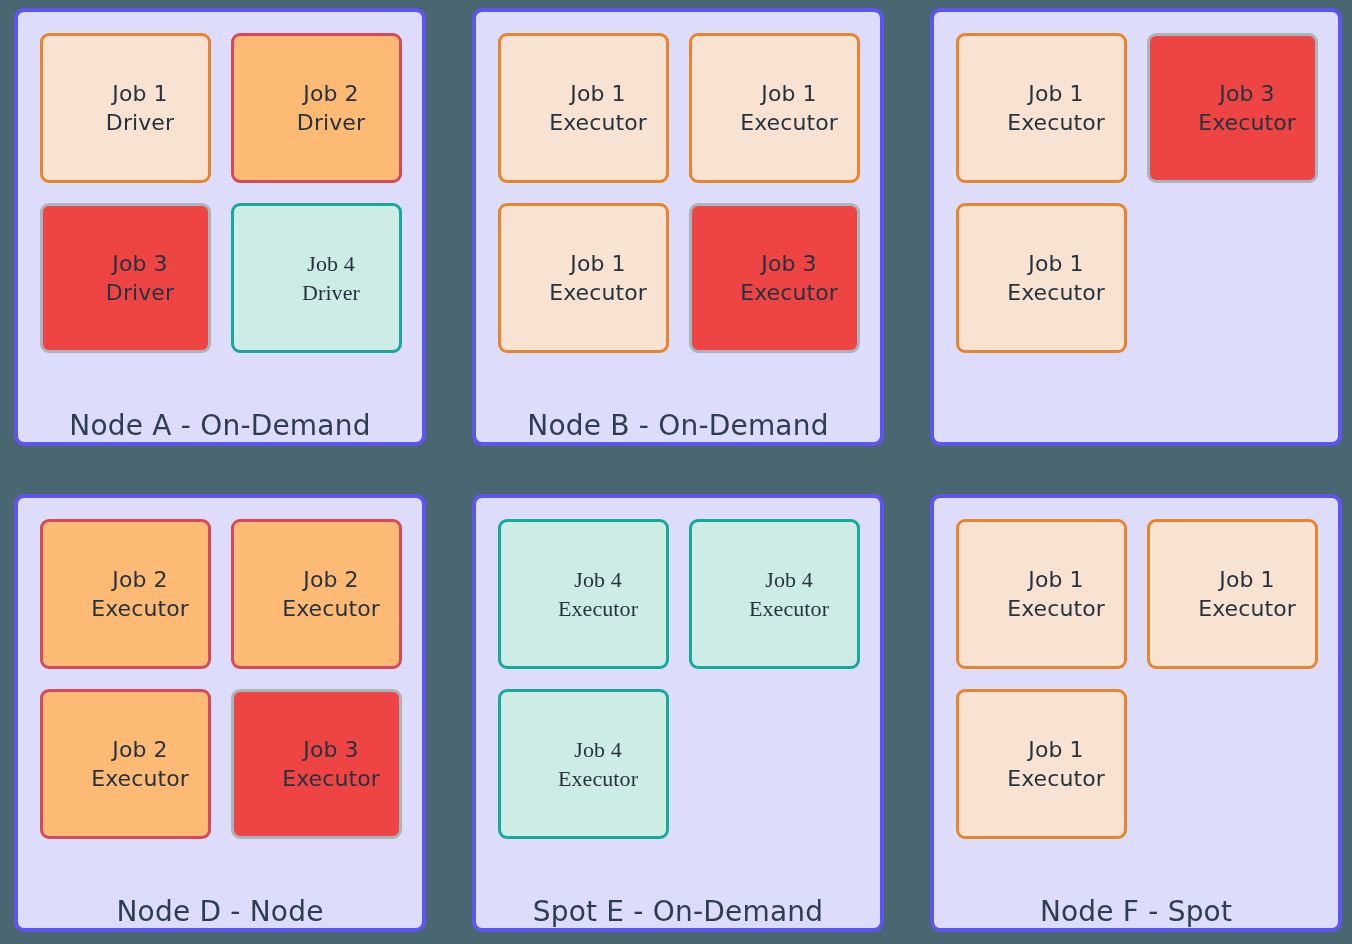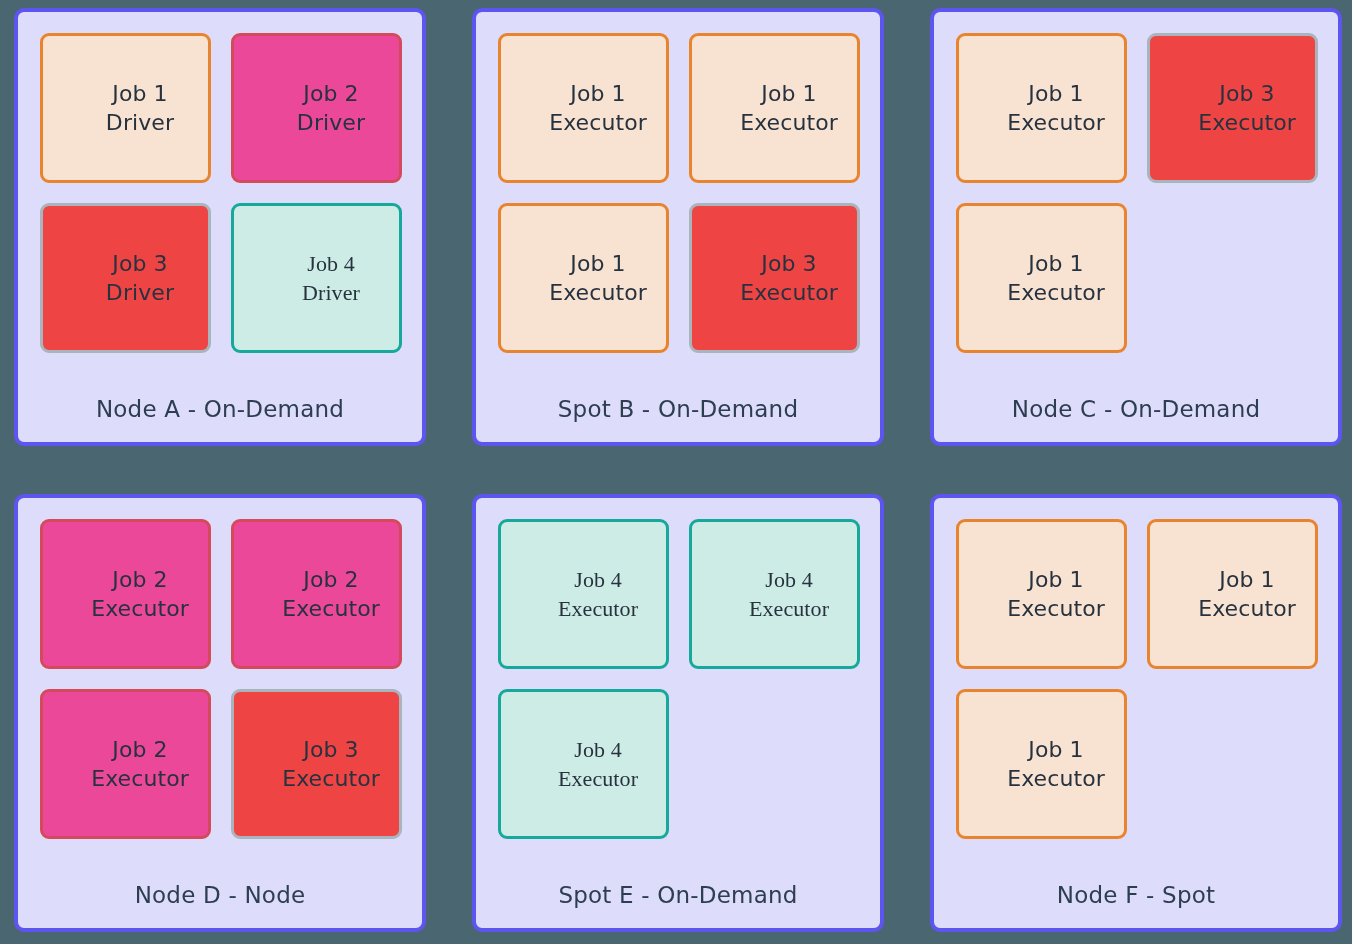--- a/index.html
+++ b/index.html
@@ -63,34 +63,33 @@
     color: #27323f;
     letter-spacing: 0.1px;
     user-select: none;
     padding-left: 29px;
   }
 
   .slot-card .line { display: block; white-space: nowrap; }
 
   
   .job-orange { border-color: #e8832e; background: #f8e3d2; }
-  .job-red    { border-color: #d44a5c; background: #ec4899; }
+  .job-red    { border-color: #d44a5c; background: #fdba74; }
   .job-gray   { border-color: #a9b4bc; background: #ef4444; }
   .job-teal   { border-color: #16a89a; background: #cdece6; font-family: Liberation Serif, serif; }
 
   .slot-empty {
     border: none;
     background: transparent;
   }
 
   .node-label {
     margin-top: auto;
-    padding-bottom: 20px;
     text-align: center;
-    font-size: 23px;
+    font-size: 28px;
     color: #2d3e50;
     letter-spacing: 0.2px;
     user-select: none;
   }
 </style>
 </head>
 <body>
 
 <div id="diagram-root">
     <div class="node-panel">
@@ -126,39 +125,38 @@
         </div>
         <div class="slot-card job-orange">
           <span class="line">Job 1</span>
           <span class="line">Executor</span>
         </div>
         <div class="slot-card job-gray">
           <span class="line">Job 3</span>
           <span class="line">Executor</span>
         </div>
       </div>
-      <div class="node-label">Spot B - On-Demand</div>
+      <div class="node-label">Node B - On-Demand</div>
     </div>
     <div class="node-panel">
       <div class="slot-grid">
         <div class="slot-card job-orange">
           <span class="line">Job 1</span>
           <span class="line">Executor</span>
         </div>
         <div class="slot-card job-gray">
           <span class="line">Job 3</span>
           <span class="line">Executor</span>
         </div>
         <div class="slot-card job-orange">
           <span class="line">Job 1</span>
           <span class="line">Executor</span>
         </div>
         <div class="slot-card slot-empty"></div>
       </div>
-      <div class="node-label">Node C - On-Demand</div>
     </div>
     <div class="node-panel">
       <div class="slot-grid">
         <div class="slot-card job-red">
           <span class="line">Job 2</span>
           <span class="line">Executor</span>
         </div>
         <div class="slot-card job-red">
           <span class="line">Job 2</span>
           <span class="line">Executor</span>

